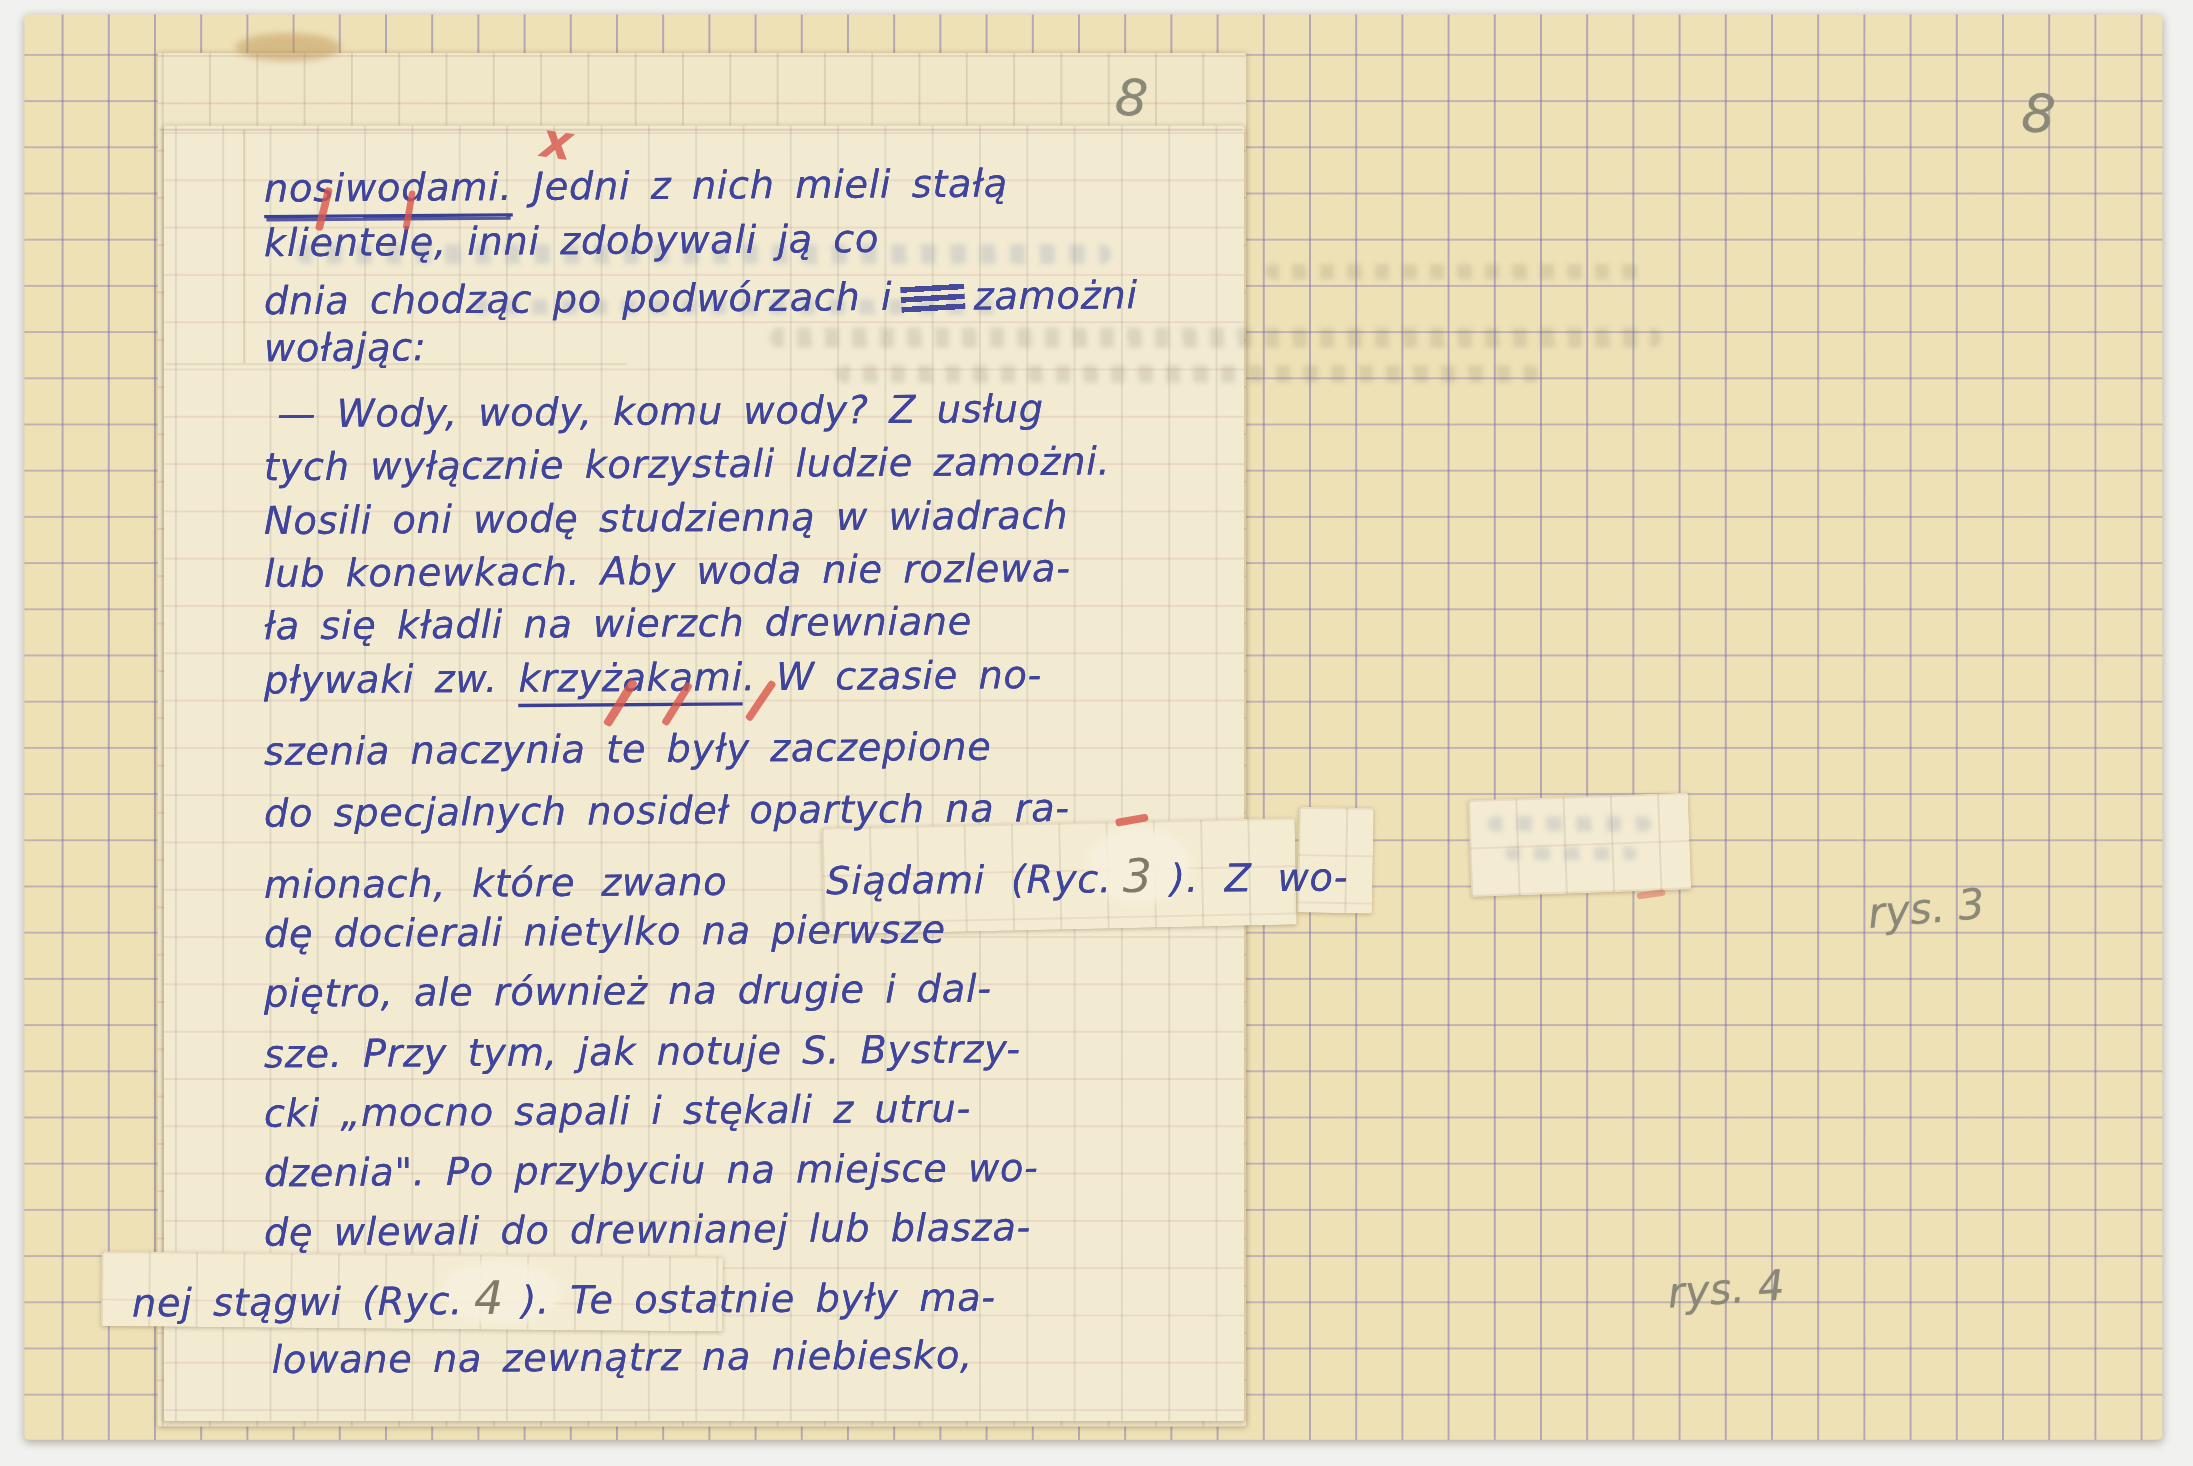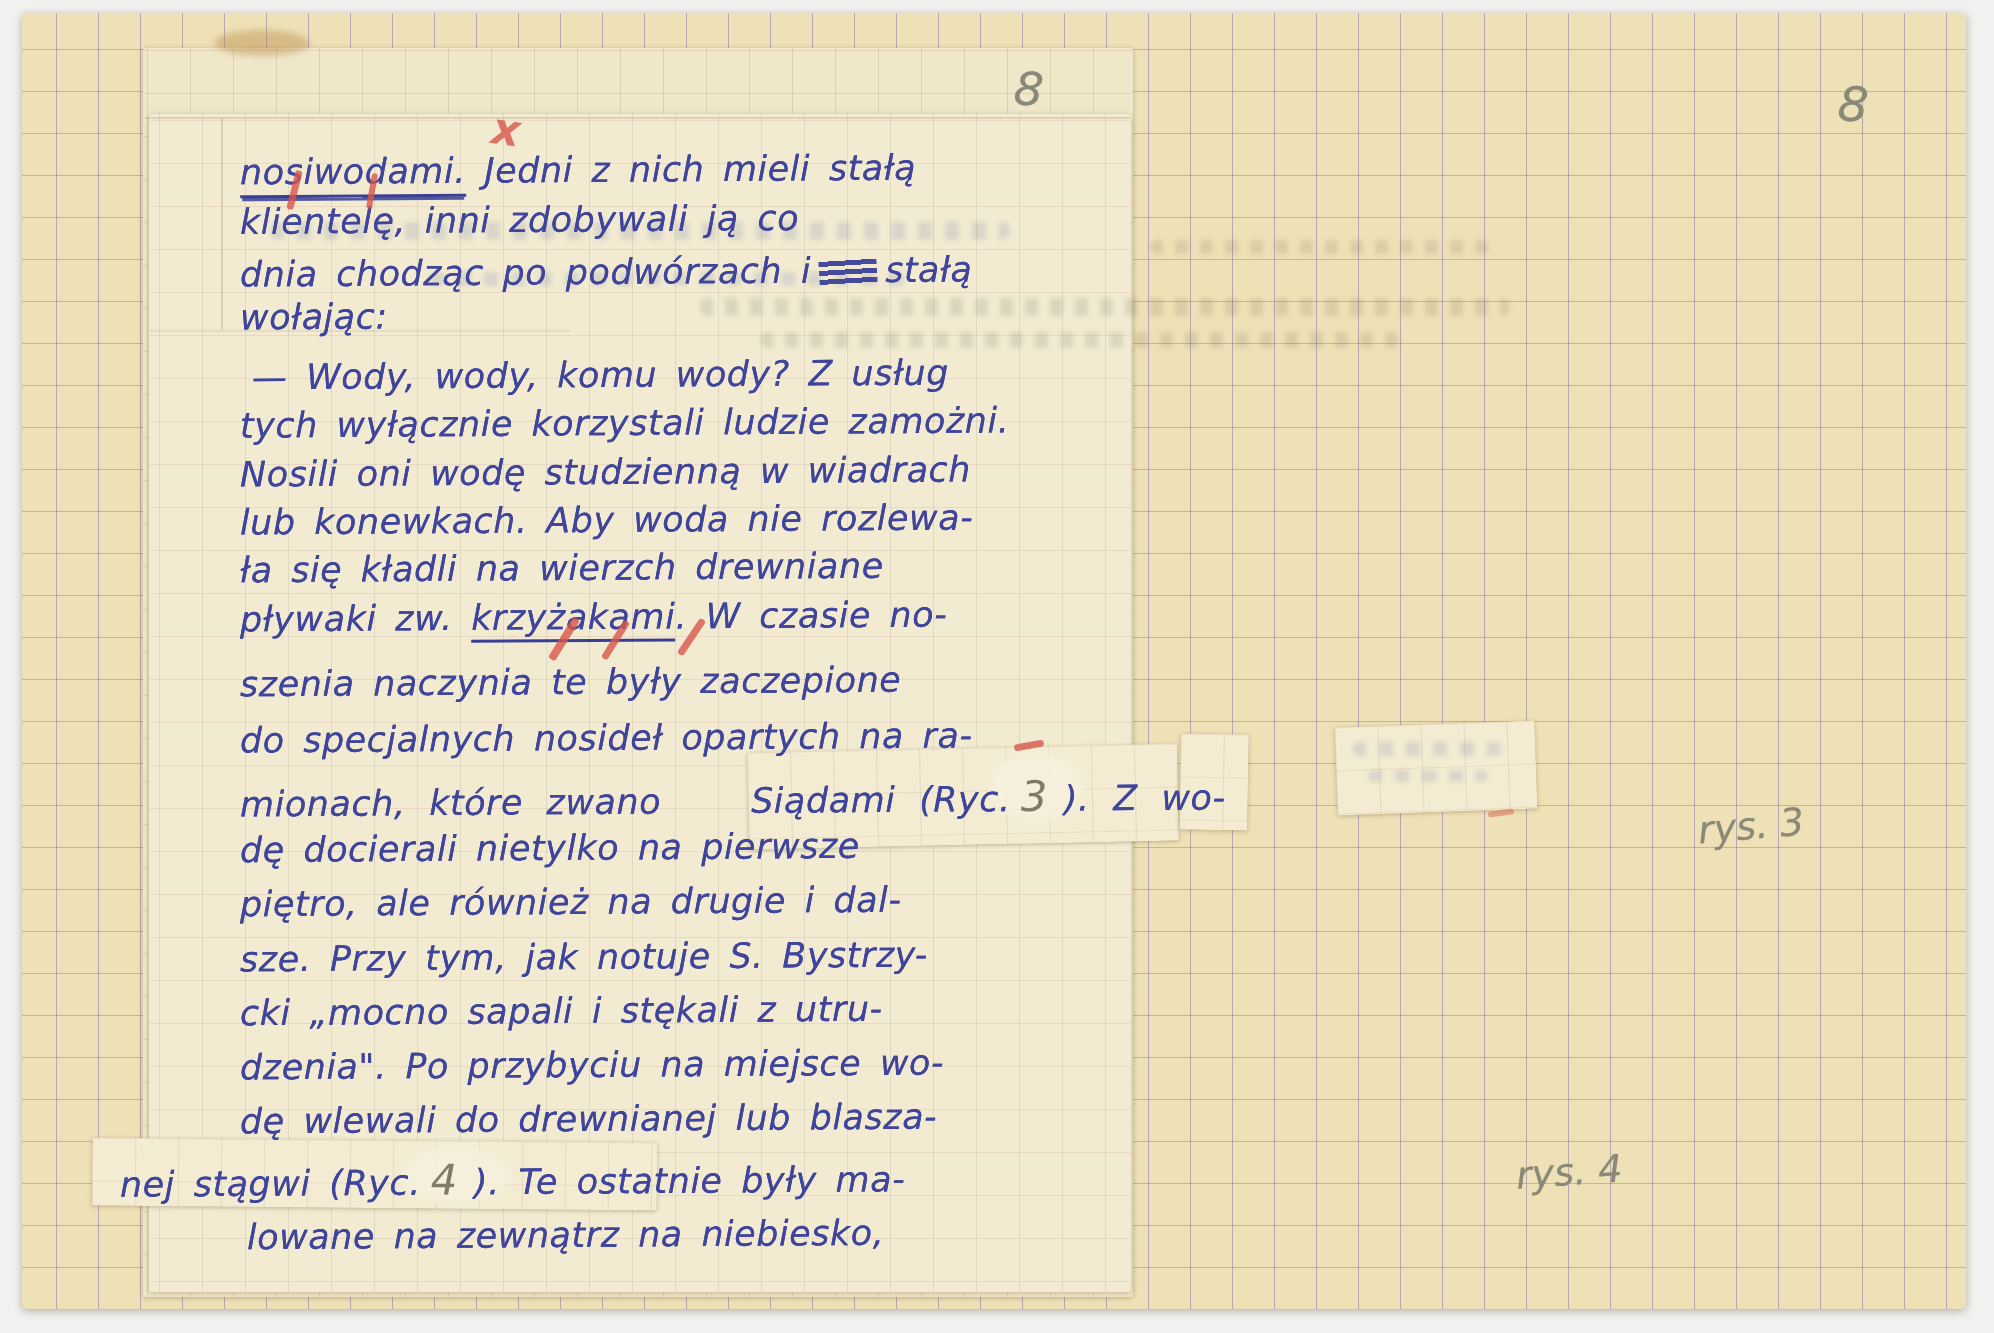--- a/index.html
+++ b/index.html
@@ -87,21 +87,21 @@
   <div class="ghost" style="left:1352px;top:742px;width:150px;height:14px;"></div>
   <div class="ghost" style="left:1368px;top:770px;width:120px;height:12px;"></div>
 
   <div class="pencil" style="left:1014px;top:62px;font-size:46px;transform:rotate(5deg);">8</div>
   <div class="pencil" style="left:1838px;top:76px;font-size:48px;transform:rotate(4deg);">8</div>
   <div class="pencil" style="left:1698px;top:804px;font-size:38px;transform:rotate(-5deg);">rys. 3</div>
   <div class="pencil" style="left:1516px;top:1150px;font-size:38px;transform:rotate(-4deg);">rys. 4</div>
 
   <div class="hand" style="left:240px;top:150px;"><span class="u2">nosiwodami.</span><span> Jedni z nich mieli stałą</span></div>
   <div class="hand" style="left:240px;top:200px;">klientelę, inni zdobywali ją co</div>
-  <div class="hand" style="left:240px;top:252px;"><span>dnia chodząc po podwórzach i</span><span class="scribble"></span><span>stałą</span></div>
+  <div class="hand" style="left:240px;top:252px;"><span>dnia chodząc po podwórzach i</span><span class="scribble"></span><span>zamożni</span></div>
   <div class="hand" style="left:240px;top:297px;">wołając:</div>
   <div class="hand" style="left:252px;top:355px;">— Wody, wody, komu wody? Z usług</div>
   <div class="hand" style="left:240px;top:403px;">tych wyłącznie korzystali ludzie zamożni.</div>
   <div class="hand" style="left:240px;top:452px;">Nosili oni wodę studzienną w wiadrach</div>
   <div class="hand" style="left:240px;top:500px;">lub konewkach. Aby woda nie rozlewa-</div>
   <div class="hand" style="left:240px;top:548px;">ła się kładli na wierzch drewniane</div>
   <div class="hand" style="left:240px;top:597px;"><span>pływaki zw. </span><span class="u1">krzyżakami</span><span>. W czasie no-</span></div>
   <div class="hand" style="left:240px;top:662px;">szenia naczynia te były zaczepione</div>
   <div class="hand" style="left:240px;top:718px;">do specjalnych nosideł opartych na ra-</div>
   <div class="hand" style="left:240px;top:774px;word-spacing:12px;"><span>mionach, które zwano</span><span class="gap"></span><span>Siądami (Ryc.</span><span class="fig">3</span><span>). Z wo-</span></div>

